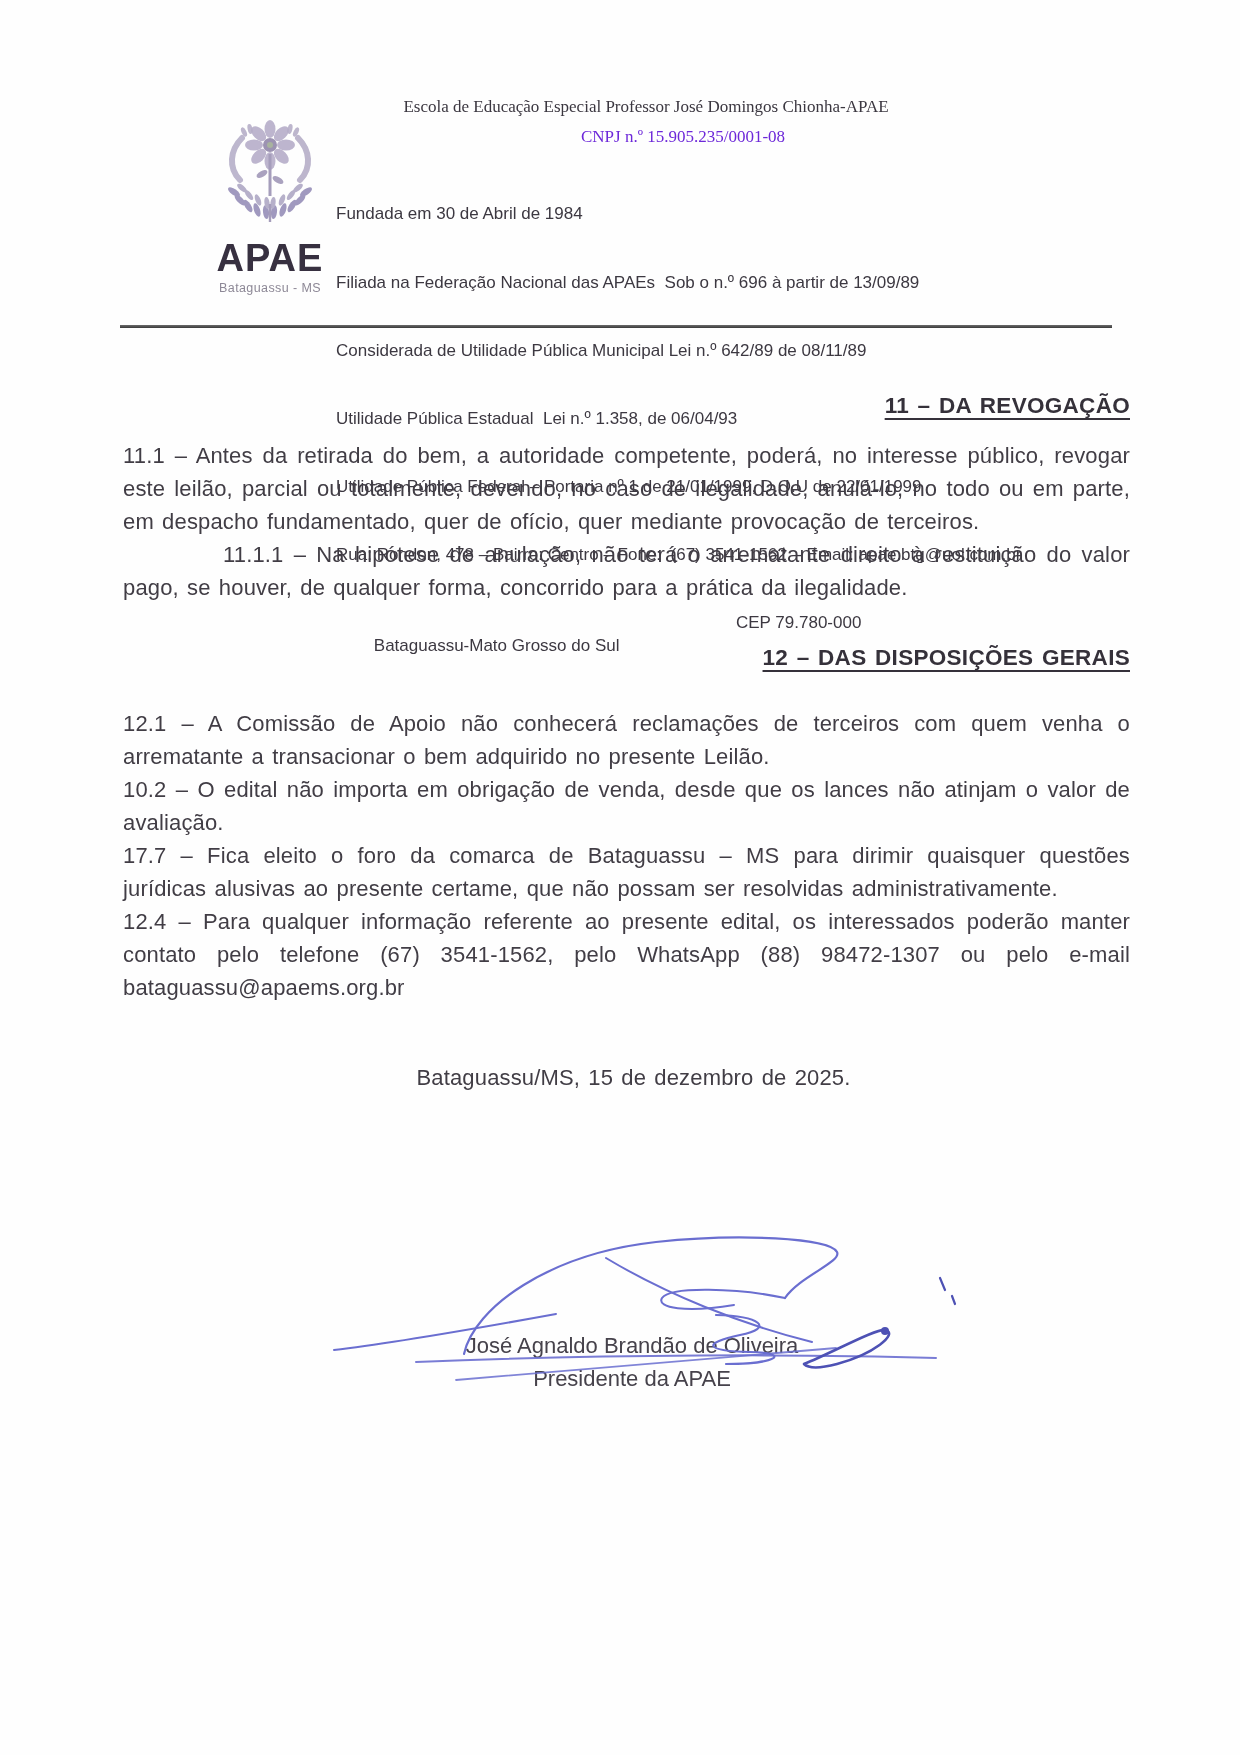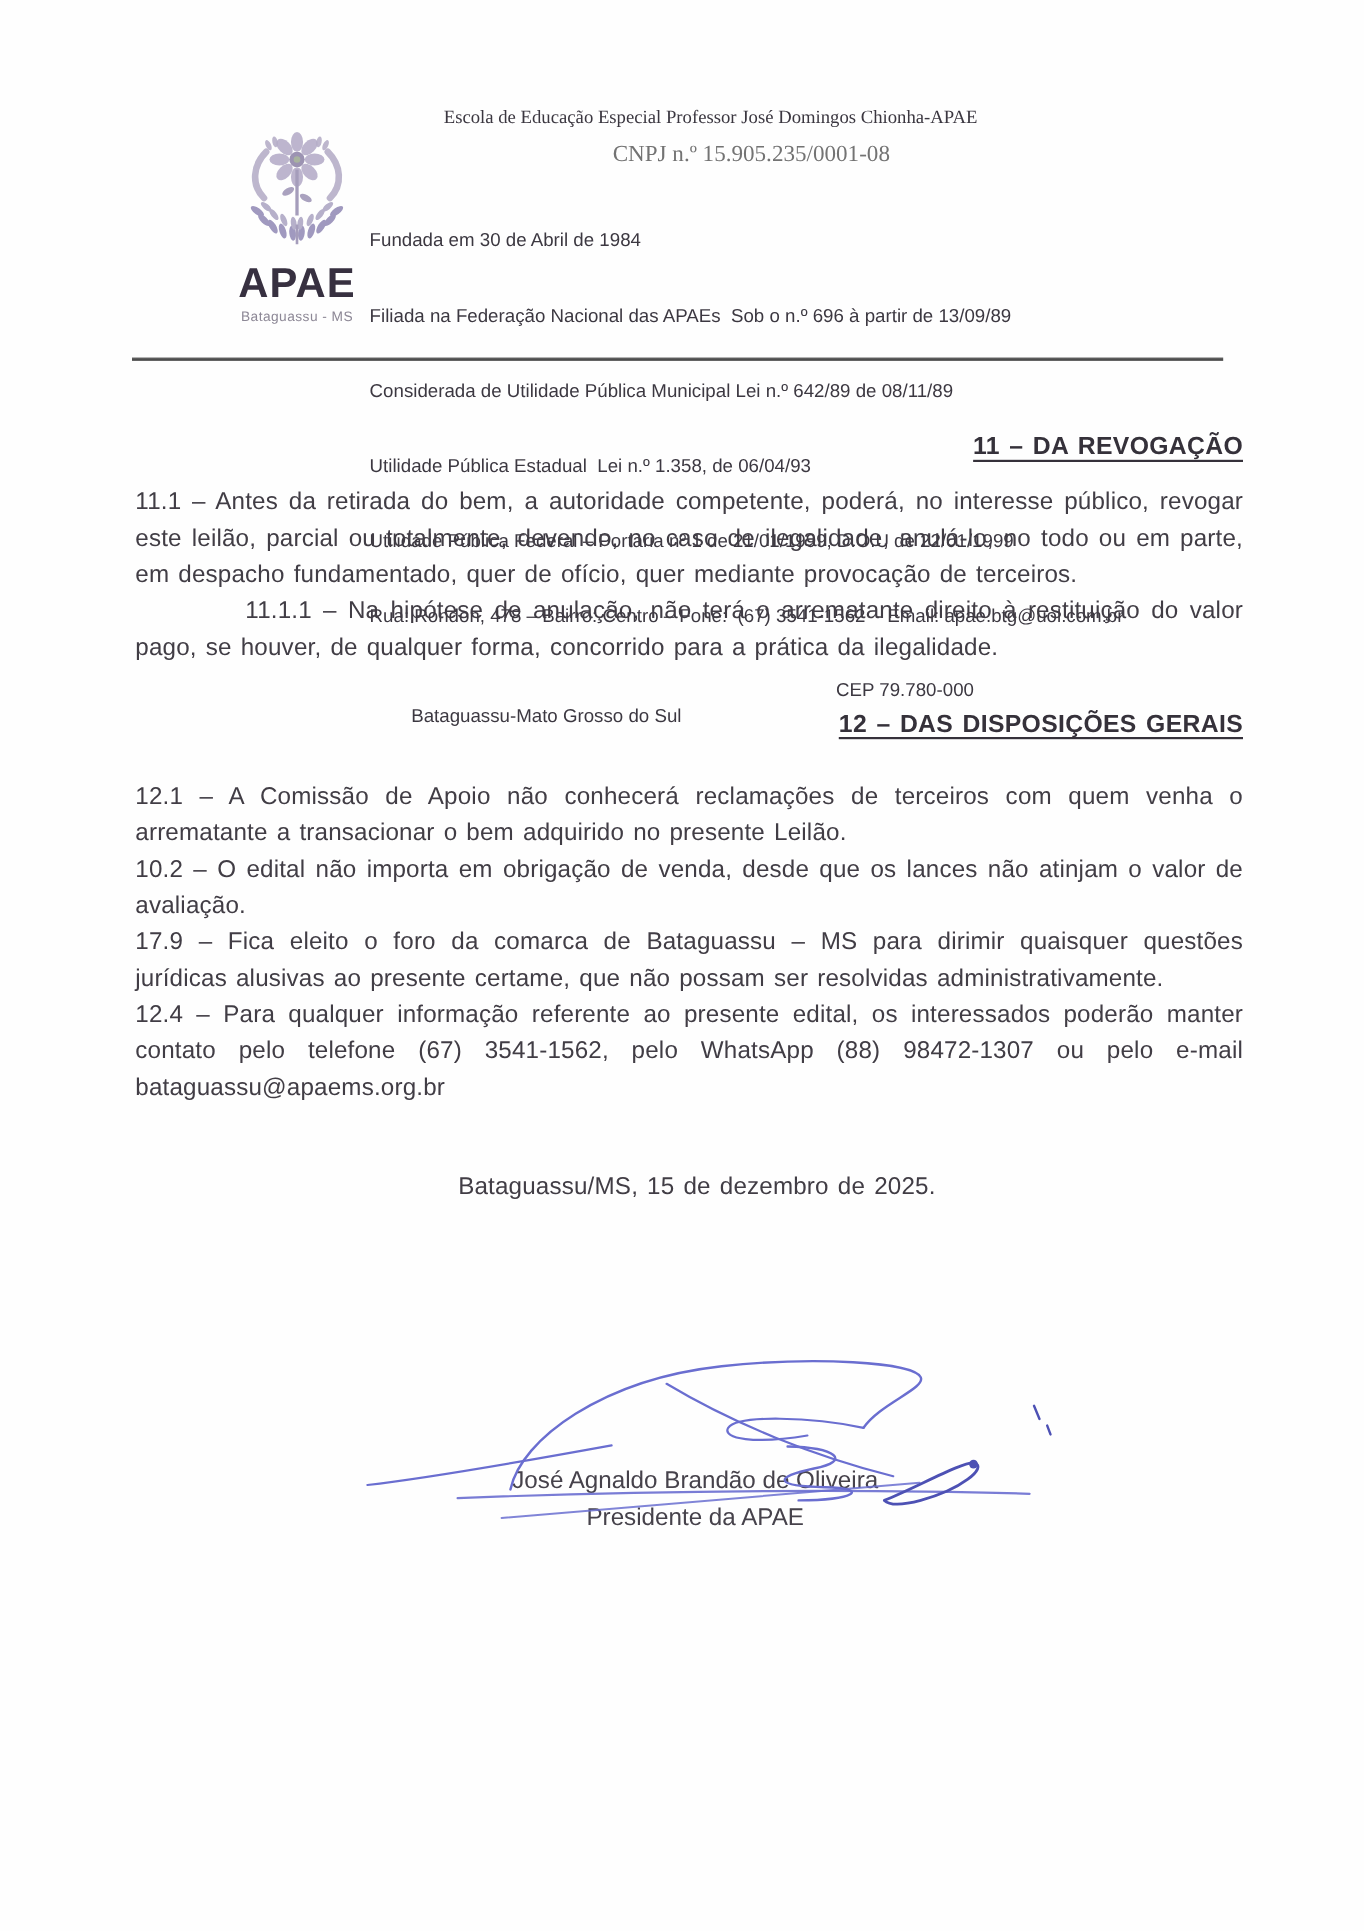--- a/index.html
+++ b/index.html
@@ -29,26 +29,26 @@
     font-size:18px; color:#332f38; white-space:nowrap;
   }
   .hdr-sub {
     width:620px; text-align:center;
     font-family:"Liberation Serif", serif;
     font-size:17px; color:#3b3740; margin-top:3px; white-space:nowrap;
   }
   .hdr-cnpj {
     width:620px; box-sizing:border-box; padding-left:74px; text-align:center;
     font-family:"Liberation Serif", serif;
-    font-size:21px; color:#737373; margin-top:10px; white-space:nowrap;
+    font-size:17px; color:#6d28d9; margin-top:10px; white-space:nowrap;
   }
   .hdr-lines { margin-top:11px; font-size:17px; line-height:22.7px; color:#3c3841; white-space:pre; }
   .hdr-line { height:22.7px; }
   .hdr-last { position:relative; height:22.7px; }
-  .hdr-cep { position:absolute; left:424px; top:0; }
+  .hdr-cep { position:absolute; left:400px; top:0; }
 
   .rule {
     position:absolute; left:120px; top:325px; width:992px; height:3px;
     background:linear-gradient(#6b6b6b,#3a3a3a);
   }
 
   
   .body-flow {
     position:absolute; left:123px; top:389px; width:1007px;
     font-size:22px; line-height:33px;
@@ -160,21 +160,21 @@
   <div class="rule"></div>
 
   <div class="body-flow">
     <h2 class="sec-h first">11 – DA REVOGAÇÃO</h2>
     <p class="para">11.1 – Antes da retirada do bem, a autoridade competente, poderá, no interesse público, revogar este leilão, parcial ou totalmente, devendo, no caso de ilegalidade, anulá-lo, no todo ou em parte, em despacho fundamentado, quer de ofício, quer mediante provocação de terceiros.</p>
     <p class="para indent">11.1.1 – Na hipótese de anulação, não terá o arrematante direito à restituição do valor pago, se houver, de qualquer forma, concorrido para a prática da ilegalidade.</p>
 
     <h2 class="sec-h second">12 – DAS DISPOSIÇÕES GERAIS</h2>
     <p class="para">12.1 – A Comissão de Apoio não conhecerá reclamações de terceiros com quem venha o arrematante a transacionar o bem adquirido no presente Leilão.</p>
     <p class="para">10.2 – O edital não importa em obrigação de venda, desde que os lances não atinjam o valor de avaliação.</p>
-    <p class="para">17.9 – Fica eleito o foro da comarca de Bataguassu – MS para dirimir quaisquer questões jurídicas alusivas ao presente certame, que não possam ser resolvidas administrativamente.</p>
+    <p class="para">17.7 – Fica eleito o foro da comarca de Bataguassu – MS para dirimir quaisquer questões jurídicas alusivas ao presente certame, que não possam ser resolvidas administrativamente.</p>
     <p class="para">12.4 – Para qualquer informação referente ao presente edital, os interessados poderão manter contato pelo telefone (67) 3541-1562, pelo WhatsApp (88) 98472-1307 ou pelo e-mail bataguassu@apaems.org.br</p>
 
     <div class="dateline">Bataguassu/MS, 15 de dezembro de 2025.</div>
   </div>
 
   <div class="sig-name">José Agnaldo Brandão de Oliveira</div>
   <div class="sig-title">Presidente da APAE</div>
 
   <svg class="sig-ink" width="680" height="200" viewBox="0 0 680 200" aria-hidden="true">
     <g fill="none" stroke-linecap="round" stroke="#6a6ed0">

